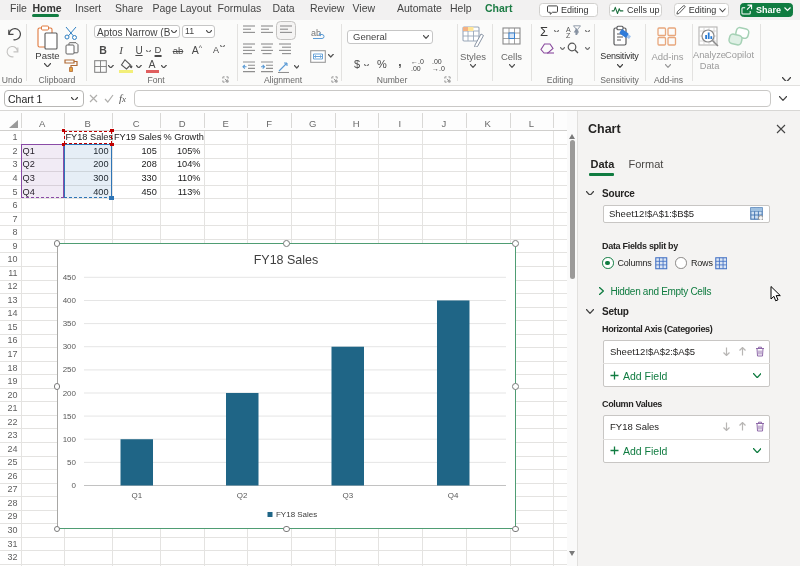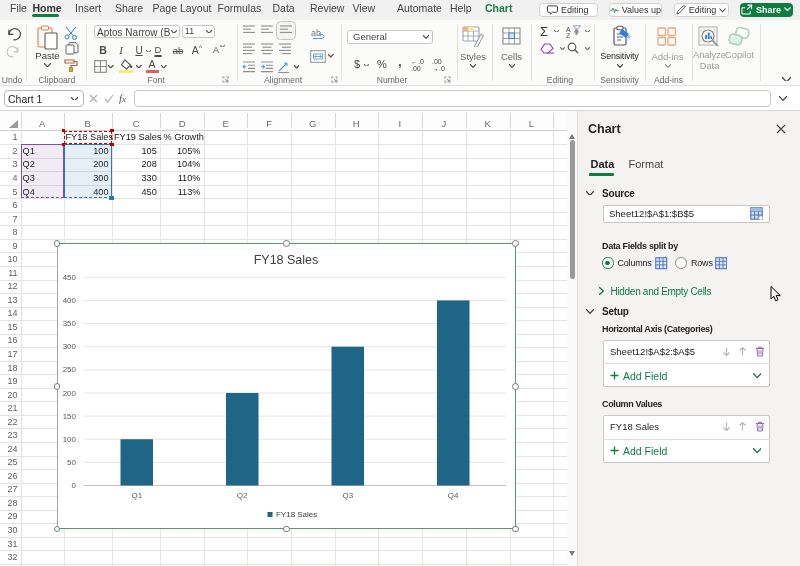--- a/index.html
+++ b/index.html
@@ -22,21 +22,21 @@
 <div style="position:absolute;left:538.5px;top:2.6px;width:59px;height:14.2px;background:#fff;border:1px solid #d1d0ce;border-radius:3.5px;display:flex;align-items:center;justify-content:center;gap:2.5px;font-size:9px;color:#333;white-space:nowrap">
       <svg width="11" height="10" viewBox="0 0 12 11">
         <path d="M1.5 1h9a1 1 0 0 1 1 1v5a1 1 0 0 1-1 1H6l-2.5 2.2V8H1.5a1 1 0 0 1-1-1V2a1 1 0 0 1 1-1z" fill="none" stroke="#444" stroke-width="1.1"></path>
       </svg>
       <span>Editing</span>
     </div>
 <div style="position:absolute;left:609px;top:2.6px;width:53px;height:14.2px;background:#fff;border:1px solid #d1d0ce;border-radius:3.5px;display:flex;align-items:center;justify-content:center;gap:2.5px;font-size:9px;color:#333;white-space:nowrap">
       <svg width="13" height="8" viewBox="0 0 14 9">
         <path d="M0.5 5.5 h2.5 l1.5-4 2.5 7 2-5.5 1 2.5 h3.5" fill="none" stroke="#1a6e3c" stroke-width="1.2" stroke-linejoin="round"></path>
       </svg>
-      <span>Values up</span>
+      <span>Cells up</span>
     </div>
 <div style="position:absolute;left:673.5px;top:2.6px;width:55px;height:14.2px;background:#fff;border:1px solid #d1d0ce;border-radius:3.5px;display:flex;align-items:center;justify-content:center;gap:2.5px;font-size:9px;color:#333;white-space:nowrap">
       <svg width="10" height="10" viewBox="0 0 11 11">
         <path d="M1 10 l0.6-2.6 L8 1a1.1 1.1 0 0 1 1.6 0 1.1 1.1 0 0 1 0 1.6 L3.2 9.4z" fill="none" stroke="#444" stroke-width="1"></path>
       </svg>
       <span>Editing</span>
       <svg width="7" height="5" viewBox="0 0 7 5" style="margin-top:1px">
         <polyline points="0.5,0.5 3.5,3.8 6.5,0.5" fill="none" stroke="#444" stroke-width="1.1"></polyline>
       </svg>
     </div>

